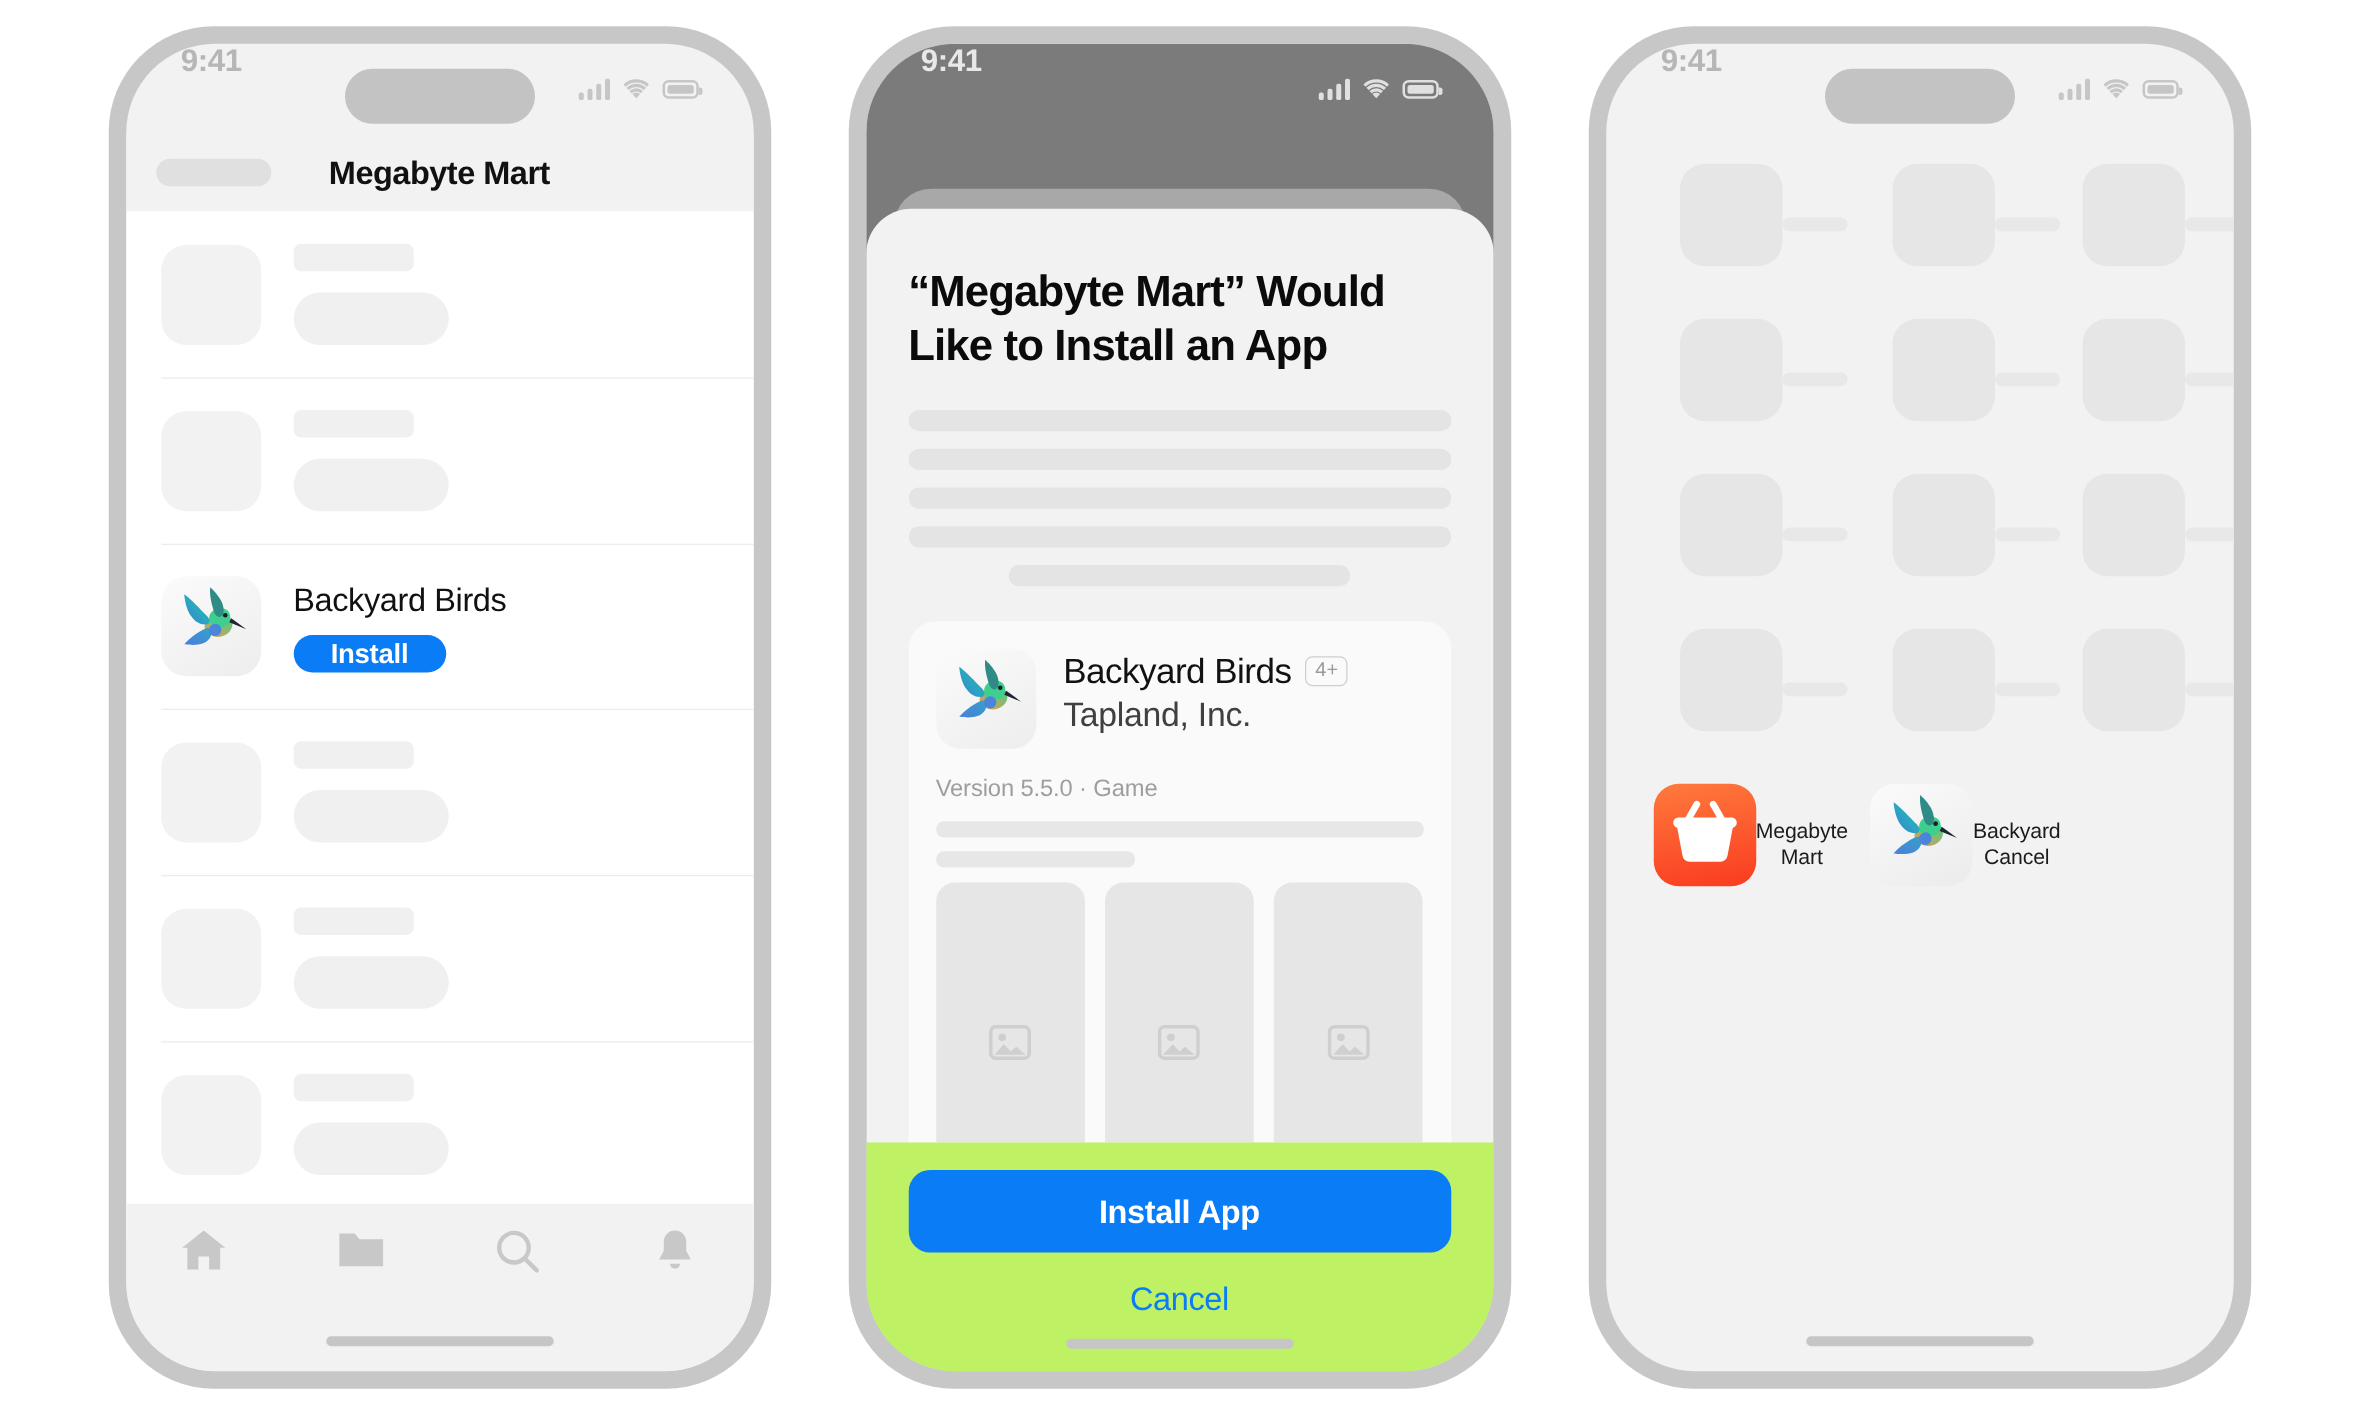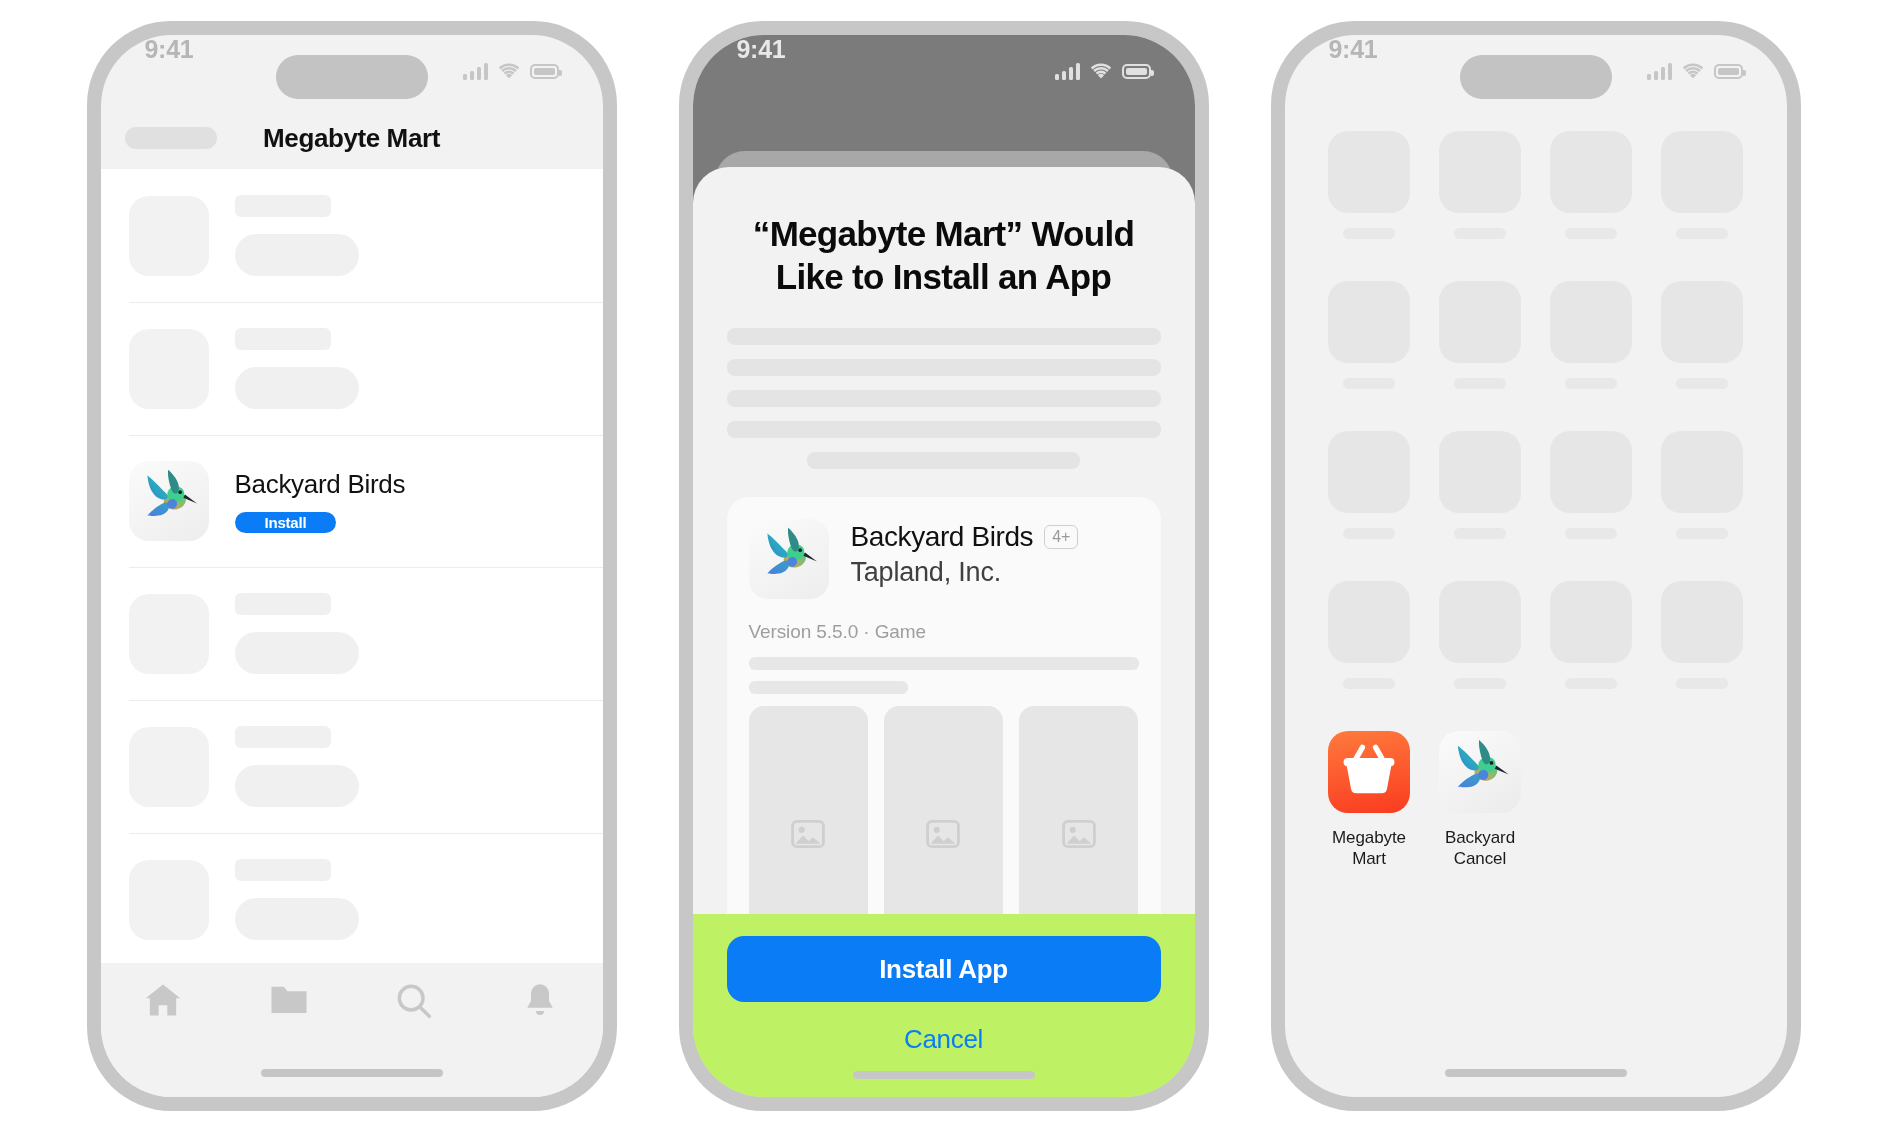--- a/index.html
+++ b/index.html
@@ -166,21 +166,21 @@
   .row-title {
     font-size: 26px;
     color: #111;
     letter-spacing: -0.3px;
   }
   .install-btn {
     margin-top: 12px;
     display: inline-block;
     background: #0a7cf6;
     color: #fff;
-    font-size: 15px;
+    font-size: 22px;
     font-weight: 700;
     padding: 2px 30px;
     border-radius: 22px;
     border: none;
     cursor: pointer;
     letter-spacing: -0.2px;
   }
   .tabbar {
     position: absolute;
     left: 0; right: 0; bottom: 0;
@@ -229,21 +229,20 @@
     overflow: hidden;
   }
   .sheet-scroll {
     flex: 1 1 auto;
     overflow: hidden;
     padding: 46px 34px 0;
   }
   .sheet-title {
     font-size: 35px;
     font-weight: 700;
-    text-align: center;
     color: #0b0b0b;
     line-height: 1.22;
     letter-spacing: -0.7px;
   }
   .desc-lines { margin-top: 30px; }
   .desc-lines .ln {
     height: 17px;
     background: #e4e4e4;
     border-radius: 8px;
     margin-bottom: 14px;
@@ -356,21 +355,21 @@
 
   
   .home-grid {
     padding: 24px 38px 0;
     display: grid;
     grid-template-columns: repeat(4, 1fr);
     row-gap: 42px;
     column-gap: 18px;
     justify-items: center;
   }
-  .app-slot { width: 100%; display: flex; flex-direction: column; align-items: center; justify-content: flex-end; }
+  .app-slot { width: 100%; display: flex; flex-direction: row; align-items: center; justify-content: flex-end; }
   .slot-ph-icon {
     width: 82px; height: 82px;
     background: #e6e6e6;
     border-radius: 20px;
   }
   .slot-ph-label {
     width: 52px; height: 11px;
     background: #e8e8e8;
     border-radius: 6px;
     margin-top: 15px;

